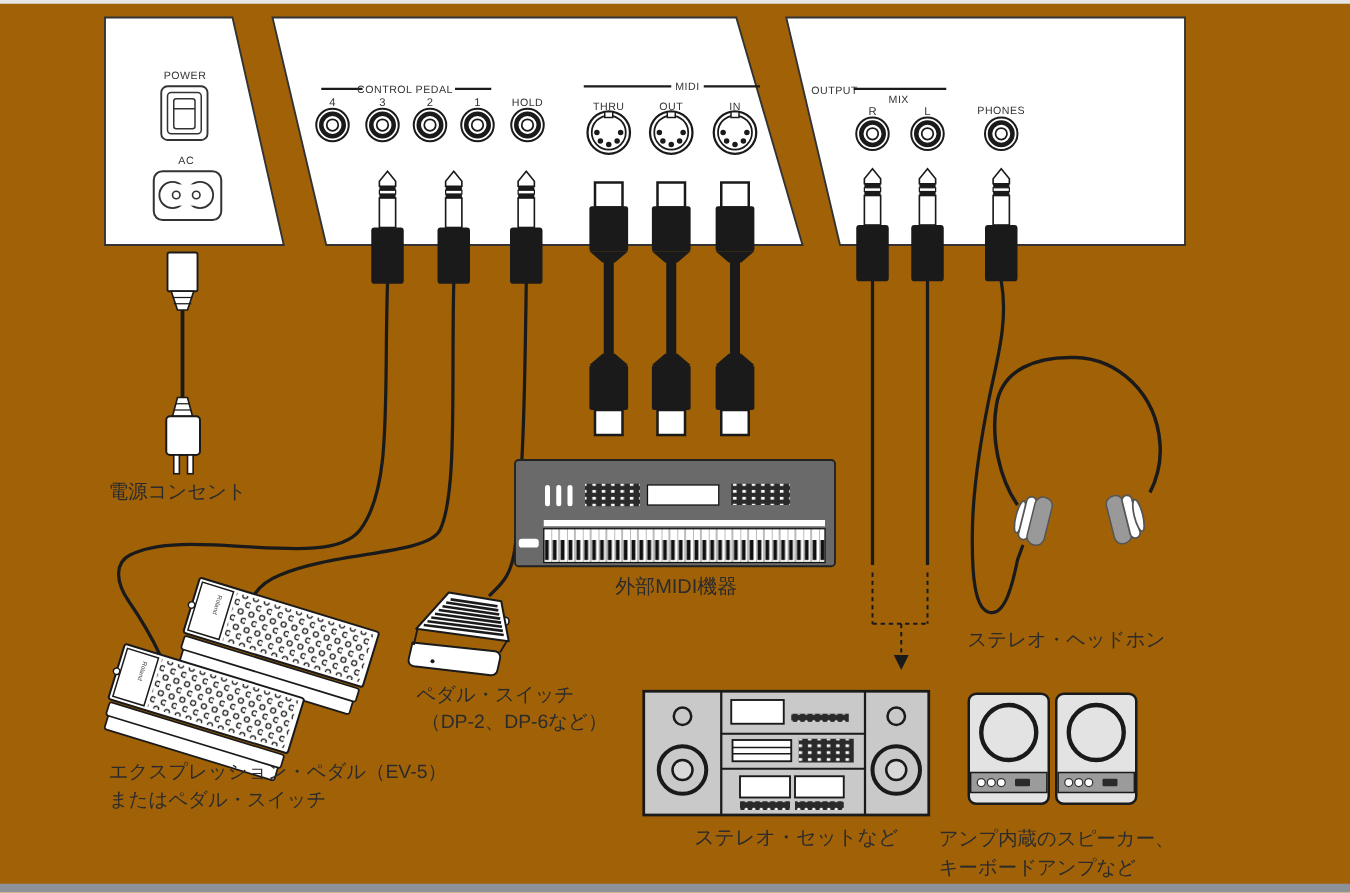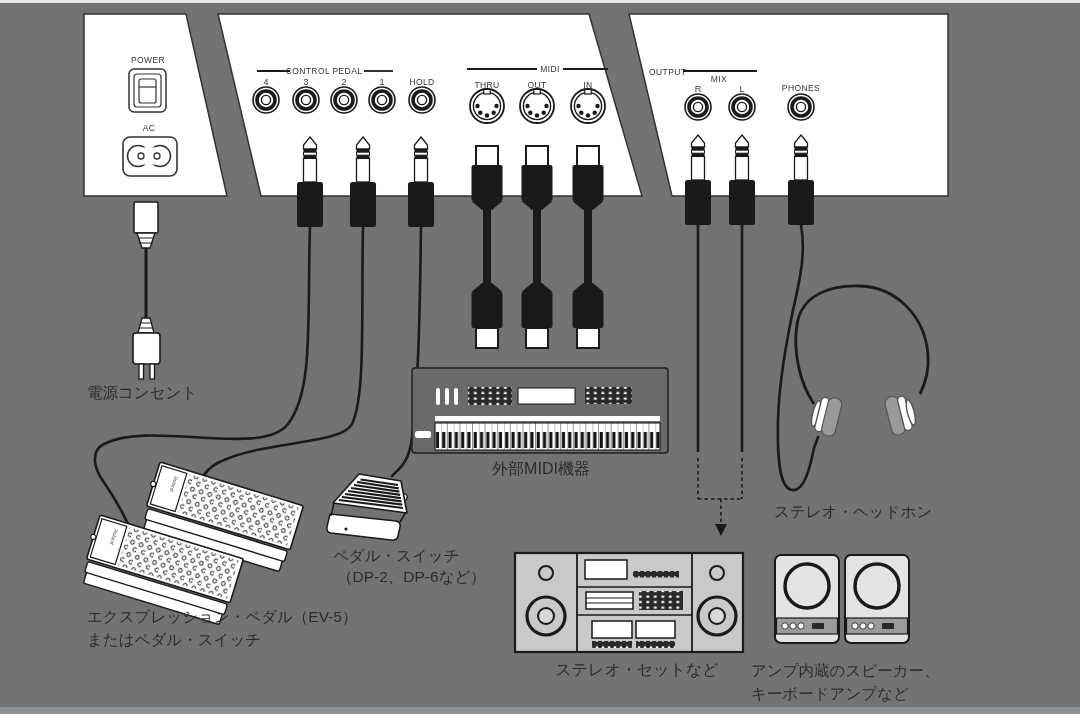--- a/index.html
+++ b/index.html
@@ -1,16 +1,16 @@
 <!DOCTYPE html>
 <html><head>
 <meta charset="utf-8">
 <style>
   html,body{margin:0;padding:0;background:#fff;}
-  .stage{position:relative;width:1080px;height:714px;background:#737373;overflow:hidden;}
+  .stage{position:relative;width:1080px;height:714px;background:#a16207;overflow:hidden;}
   svg{position:absolute;left:0;top:0;}
   text{font-family:"Liberation Sans","DejaVu Sans",sans-serif;fill:#2b2b2b;}
   .pl{font-size:8.5px;fill:#333;letter-spacing:.4px;}
   .pn{font-size:9px;fill:#333;}
   .cap{font-size:15.5px;fill:#2b2b2b;}
   .cap2{font-size:16px;fill:#2b2b2b;}
   .brand{font-size:5px;fill:#444;}
 </style>
 </head>
 <body>

